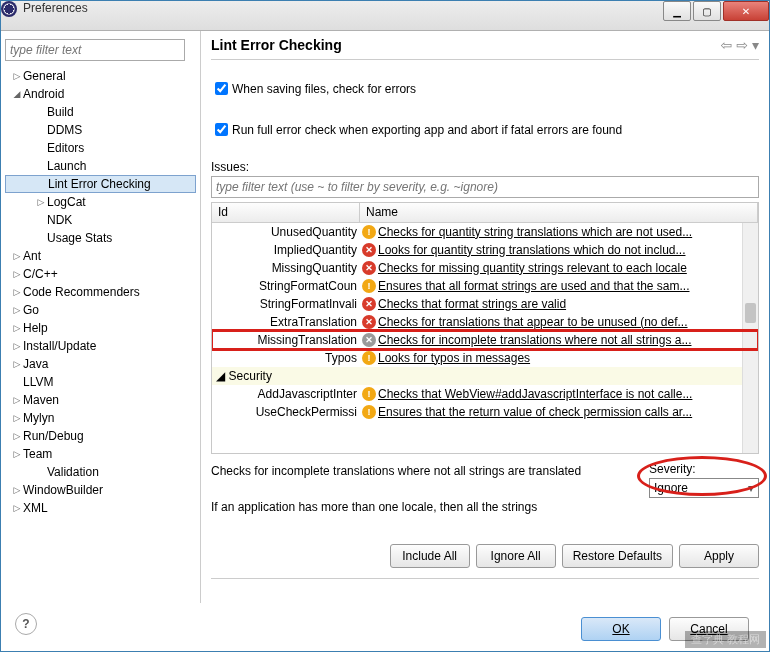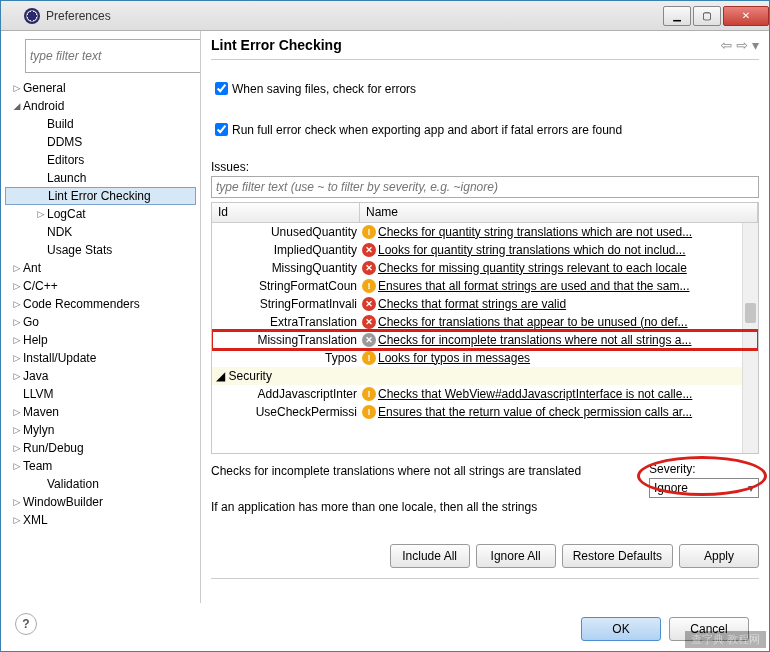--- a/index.html
+++ b/index.html
@@ -1,29 +1,29 @@
 <!DOCTYPE html>
 <html><head>
 <meta charset="utf-8">
 <style>
 * { box-sizing: border-box; font-family: "Segoe UI", Tahoma, sans-serif; font-size: 12px; }
 body { margin: 0; background: #f0f0f0; width: 770px; height: 652px; overflow: hidden; position: relative; }
 
 .window { width: 770px; height: 652px; background: #fff; border: 1px solid #3c7fb1; box-shadow: 0 0 8px rgba(0,0,0,0.3); display: flex; flex-direction: column; }
-.titlebar { height: 30px; background: linear-gradient(to bottom,#ededed,#dedede); border-bottom: 1px solid #b0b0b0; display: flex; align-items: center; padding: 0 0 0 23px; }
+.titlebar { height: 30px; background: linear-gradient(to bottom,#ededed,#dedede); border-bottom: 1px solid #b0b0b0; display: flex; padding: 0 0 0 0; }
 .titlebar .icon { width: 16px; height: 16px; margin-right: 6px; background: radial-gradient(circle,#2a2a6a 40%,#fff 42%,#2a2a6a 55%); border-radius: 50%; }
 .titlebar .title { flex: 1; color: #333; }
 .winbtns { display: flex; }
 .winbtn { width: 28px; height: 20px; margin-left: 2px; border: 1px solid #888; border-radius: 2px; display: flex; align-items: center; justify-content: center; font-size: 10px; background: linear-gradient(to bottom,#fafafa,#e0e0e0); cursor: default; }
 .winbtn.close { background: linear-gradient(to bottom,#e9837b,#c84136); color: #fff; border-color: #a03028; width: 46px; }
 .winbtn.min::after { content:"▁"; } .winbtn.max::after { content:"▢"; } .winbtn.close::after { content:"✕"; }
 
 .body { flex: 1; display: flex; overflow: hidden; }
 .sidebar { width: 200px; border-right: 1px solid #ccc; padding: 8px 4px 8px 4px; overflow: hidden; }
-.filter { width: 180px; margin: 0 0 6px 20px; padding: 9px 4px; border: 1px solid #aaa; color: #8b5cf6; font-style: italic; }
+.filter { width: 180px; margin: 0 0 6px 0; padding: 3px 4px; border: 1px solid #aaa; color: #8b5cf6; font-style: italic; }
 .tree { }
 .node { display: flex; align-items: center; height: 18px; padding-left: 6px; white-space: nowrap; cursor: default; }
 .node .tw { width: 12px; display: inline-block; text-align: center; color: #666; font-size: 9px; }
 .node.depth1 { padding-left: 6px; }
 .node.depth2 { padding-left: 30px; }
 .node.sel { background: #d6e7f6; border: 1px solid #7da2ce; height: 18px; }
 
 .main { flex: 1; display: flex; flex-direction: column; padding: 6px 10px 8px 10px; overflow: hidden; }
 .mainhead { display: flex; align-items: center; border-bottom: 1px solid #ccc; padding-bottom: 6px; margin-bottom: 8px; }
 .mainhead h2 { font-size: 14px; font-weight: bold; margin: 0; flex: 1; }
@@ -55,21 +55,21 @@
 
 .descrow { display: flex; margin-top: 8px; gap: 10px; }
 .desc { flex: 1; line-height: 1.5; }
 .sevbox { width: 110px; position: relative; }
 .sevbox .lbl { margin-bottom: 2px; }
 .sevsel { width: 100%; border: 1px solid #888; padding: 2px 18px 2px 4px; background: #fff; position: relative; }
 .sevsel::after { content: "▾"; position: absolute; right: 4px; top: 2px; color: #555; }
 .sev-ellipse { position: absolute; top: -6px; left: -12px; width: 130px; height: 40px; border: 3px solid #d8201a; border-radius: 50%; pointer-events: none; }
 
 .btnrow { display: flex; justify-content: flex-end; gap: 6px; margin-top: 28px; border-bottom: 1px solid #ccc; padding-bottom: 10px; }
-.btnrow2 { display: flex; justify-content: space-between; gap: 8px; padding: 10px 10px 0 0; }
+.btnrow2 { display: flex; justify-content: space-between; gap: 8px; padding: 10px 10px 0 0; text-decoration: underline; }
 .btn { min-width: 80px; padding: 4px 10px; border: 1px solid #999; border-radius: 3px; background: linear-gradient(to bottom,#fdfdfd,#e6e6e6); text-align: center; cursor: default; }
 .btn.primary { background: linear-gradient(to bottom,#d9e8f8,#afd2f3); border-color: #4a8fd2; }
 
 .footer { display: flex; align-items: center; padding: 4px 10px 10px 14px; }
 .help { width: 22px; height: 22px; border: 1px solid #aaa; border-radius: 50%; display: flex; align-items: center; justify-content: center; color: #555; font-weight: bold; }
 
 .watermark { position: absolute; right: 4px; bottom: 4px; font-size: 11px; color: rgba(255,255,255,0.5); background: rgba(0,0,0,0.3); padding: 1px 6px; }
 </style>
 </head>
 <body>

